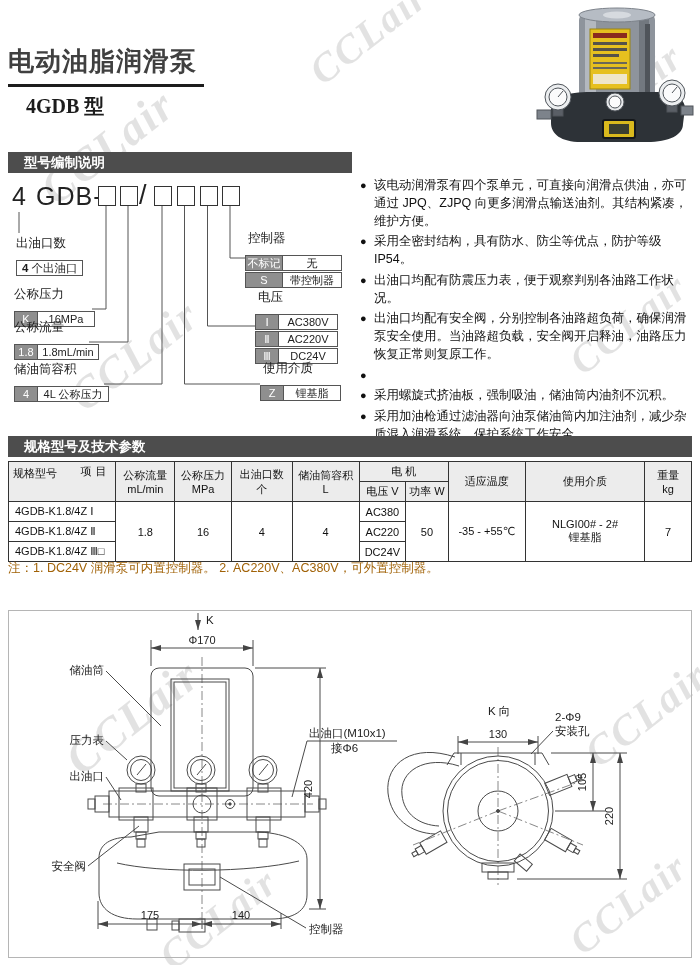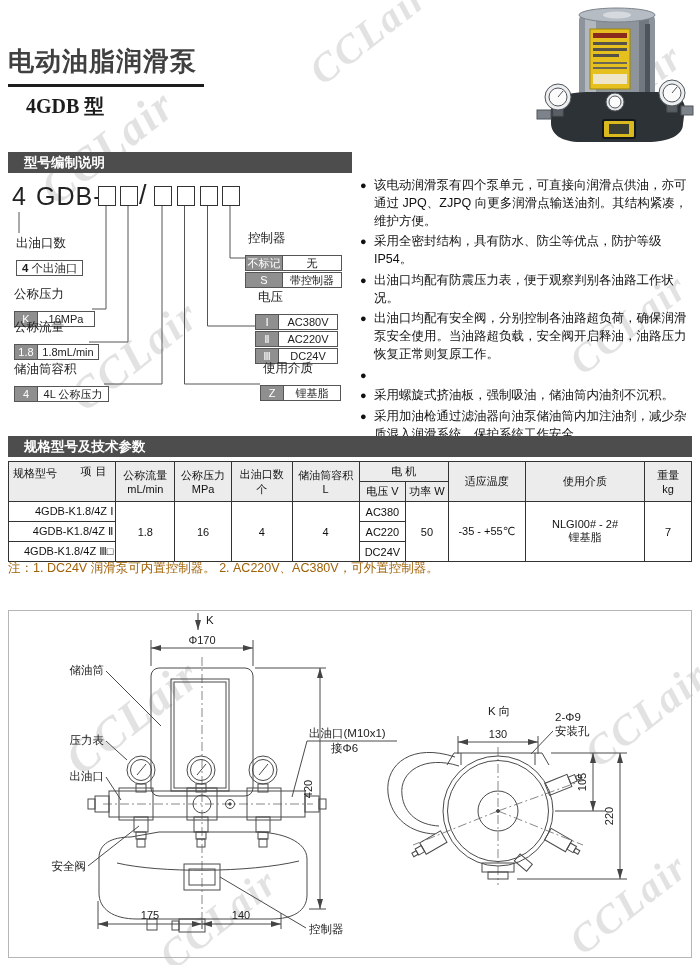--- a/index.html
+++ b/index.html
@@ -31,21 +31,21 @@
   
   #features{left:360px;top:177px;width:336px;}
   #features .feat{display:flex;font-size:12.5px;line-height:1.42;margin-bottom:3px;color:#111;}
   #features .bullet{flex:0 0 14px;font-size:11px;line-height:1.6;}
   
   #spec-table{left:8px;top:461px;width:684px;border-collapse:collapse;table-layout:fixed;
               font-size:11px;color:#111;background:#fff;}
   #spec-table th,#spec-table td{border:1px solid #333;padding:0 2px;text-align:center;vertical-align:middle;}
   #spec-table th{background:#ececec;font-weight:normal;height:19px;}
   #spec-table td{height:19px;background:#fff;}
-  #spec-table td.model{text-align:right;padding-left:6px;white-space:nowrap;}
+  #spec-table td.model{text-align:left;padding-left:6px;white-space:nowrap;}
   th.corner{position:relative;padding:0;background:
      linear-gradient(to bottom right,#ececec calc(50% - 0.6px),#444 calc(50% - 0.6px),#444 calc(50% + 0.6px),#ececec calc(50% + 0.6px));}
   th.corner .c-top{position:absolute;right:5px;top:2px;letter-spacing:4px;}
   th.corner .c-bot{position:absolute;left:4px;bottom:20px;}
   #note{left:8px;top:560px;font-size:12.5px;color:#a16207;}
   
   #drawbox{left:8px;top:610px;width:682px;height:346px;border:1px solid #b5b5b5;background:transparent;}
   svg text{font-family:"Liberation Sans","DejaVu Sans",sans-serif;}
   .dimtxt{font-size:11px;fill:#222;}
   .lbltxt{font-size:11.5px;fill:#222;}

